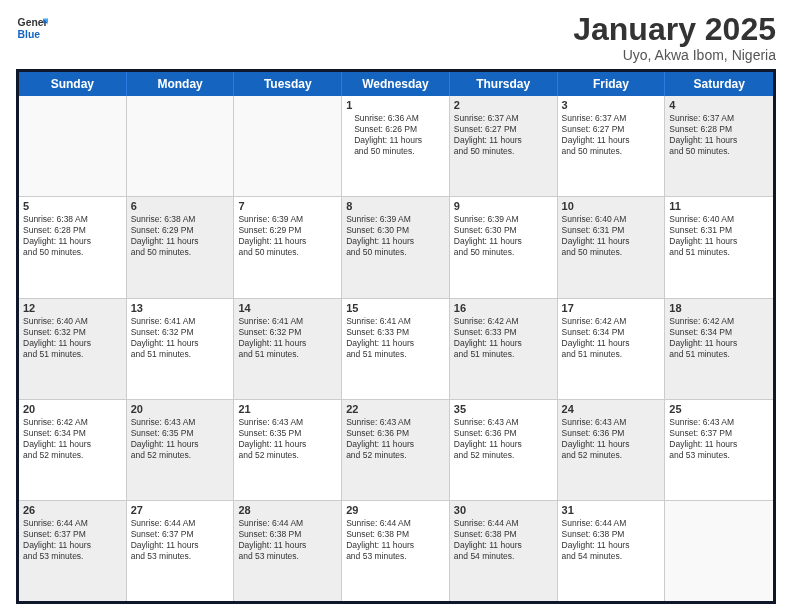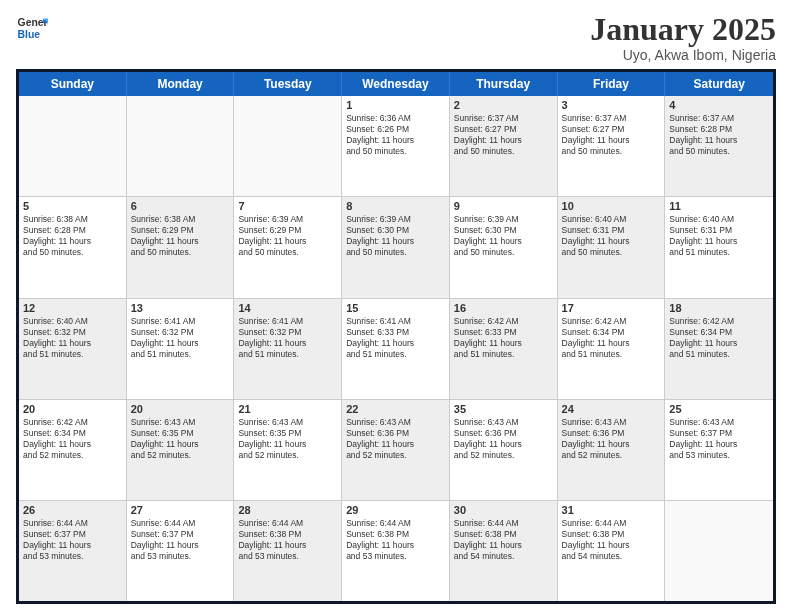--- a/index.html
+++ b/index.html
@@ -33,21 +33,20 @@
       height: 32px;
     }
     .title-block {
       text-align: right;
     }
     .month-title {
       font-size: 32px;
       font-weight: bold;
       color: #333;
       line-height: 1.1;
-      font-family: Liberation Serif, serif;
     }
     .subtitle {
       font-size: 14px;
       color: #555;
     }
     .calendar {
       flex: 1;
       display: flex;
       flex-direction: column;
       border: 3px solid #0f172a;
@@ -129,21 +128,21 @@
         <div class="cal-header-cell">Friday</div>
         <div class="cal-header-cell">Saturday</div>
       </div>
     <div class="cal-body">
     <div class="cal-row">
           <div class="cal-cell empty"></div>
           <div class="cal-cell empty"></div>
           <div class="cal-cell empty"></div>
           <div class="cal-cell">
             <div class="day-num">1</div>
-            <div class="day-info" style="white-space: pre-line;">Sunrise: 6:36 AM
+            <div class="day-info" style="white-space: pre-line; margin-left: 8px;">Sunrise: 6:36 AM
 Sunset: 6:26 PM
 Daylight: 11 hours
 and 50 minutes.</div>
           </div>
           <div class="cal-cell shaded">
             <div class="day-num">2</div>
             <div class="day-info" style="white-space: pre-line;">Sunrise: 6:37 AM
 Sunset: 6:27 PM
 Daylight: 11 hours
 and 50 minutes.</div>

